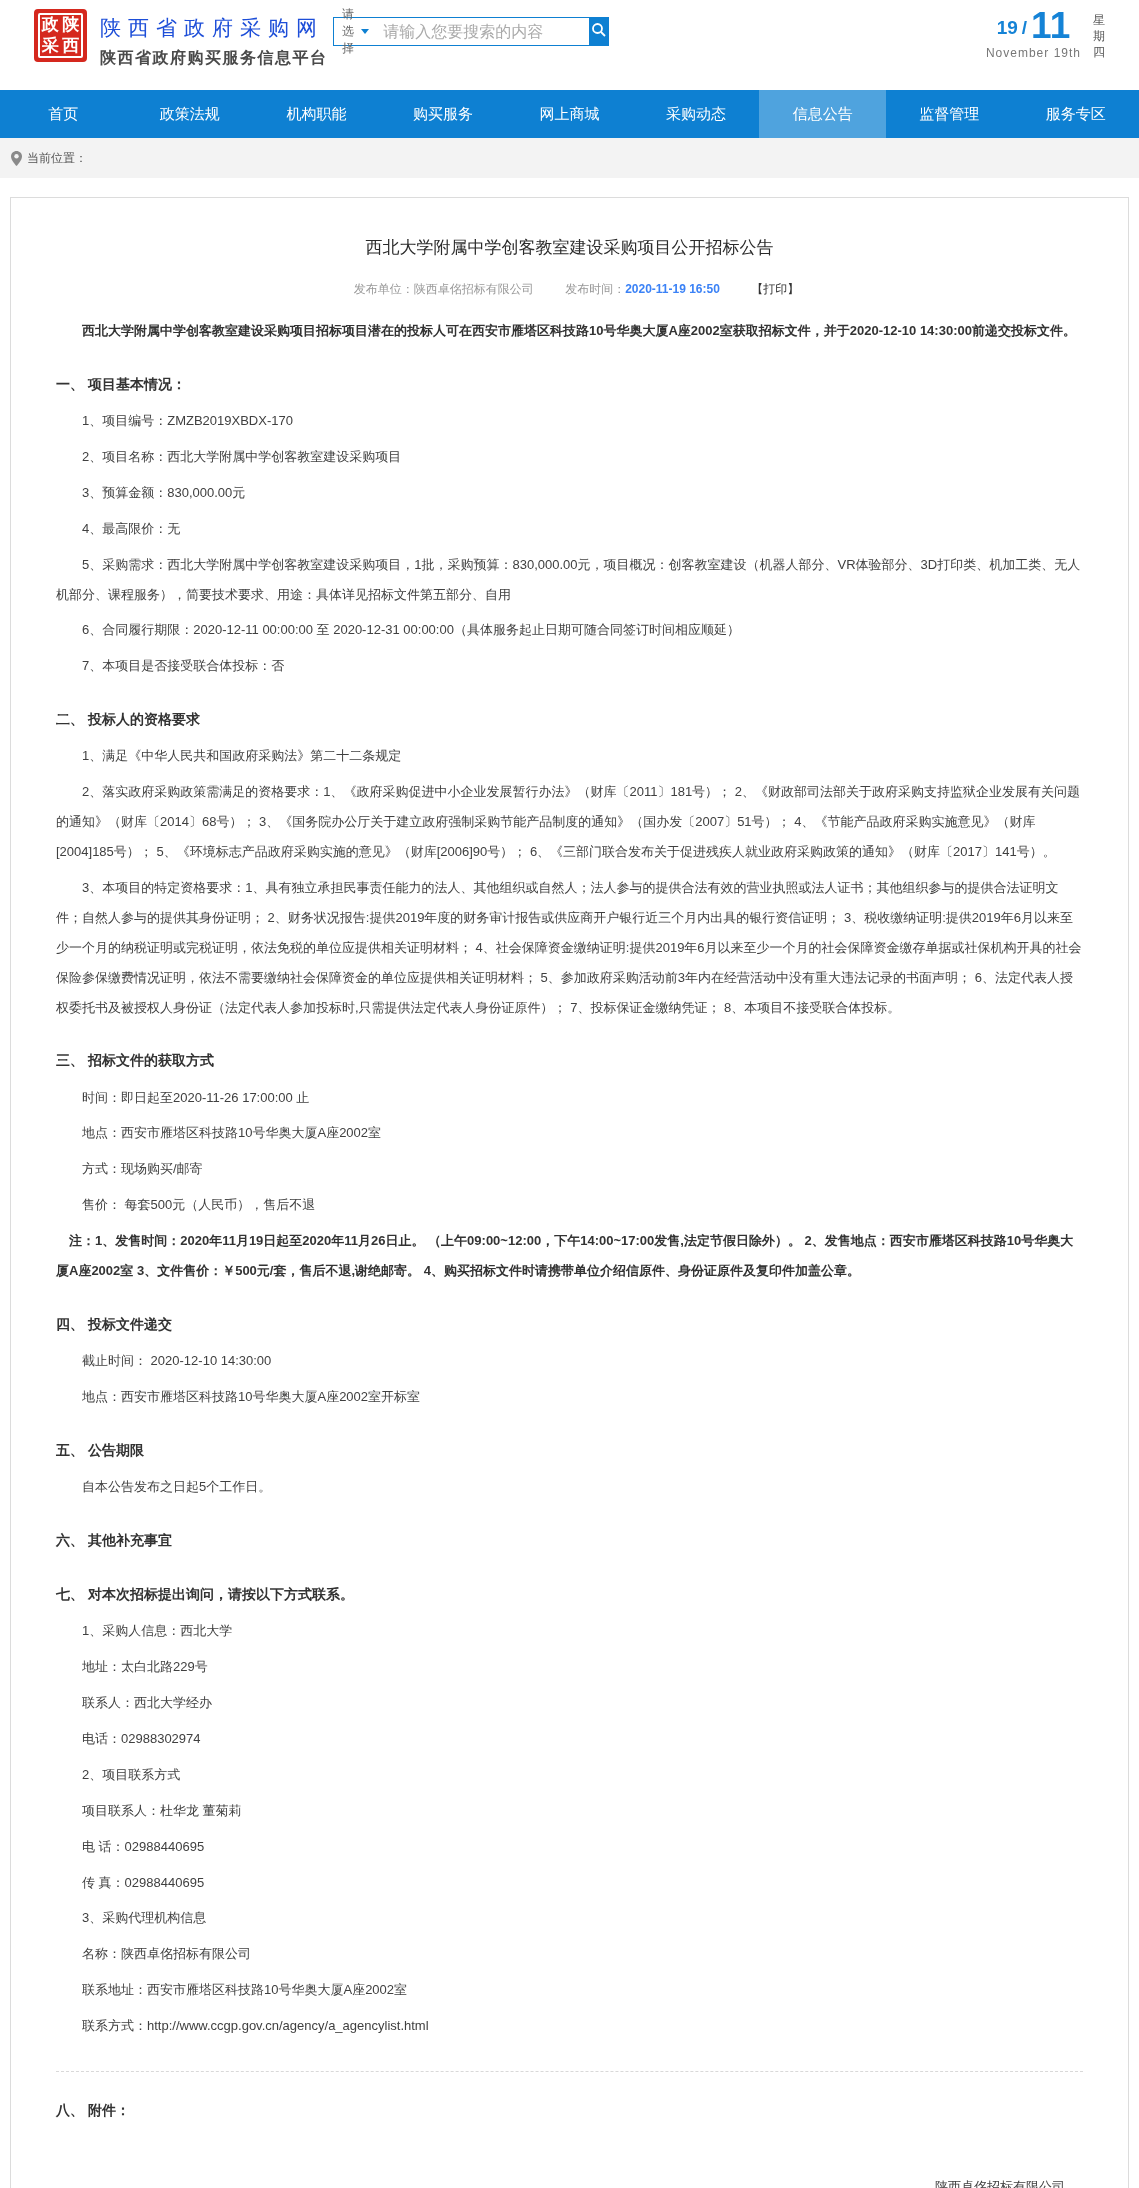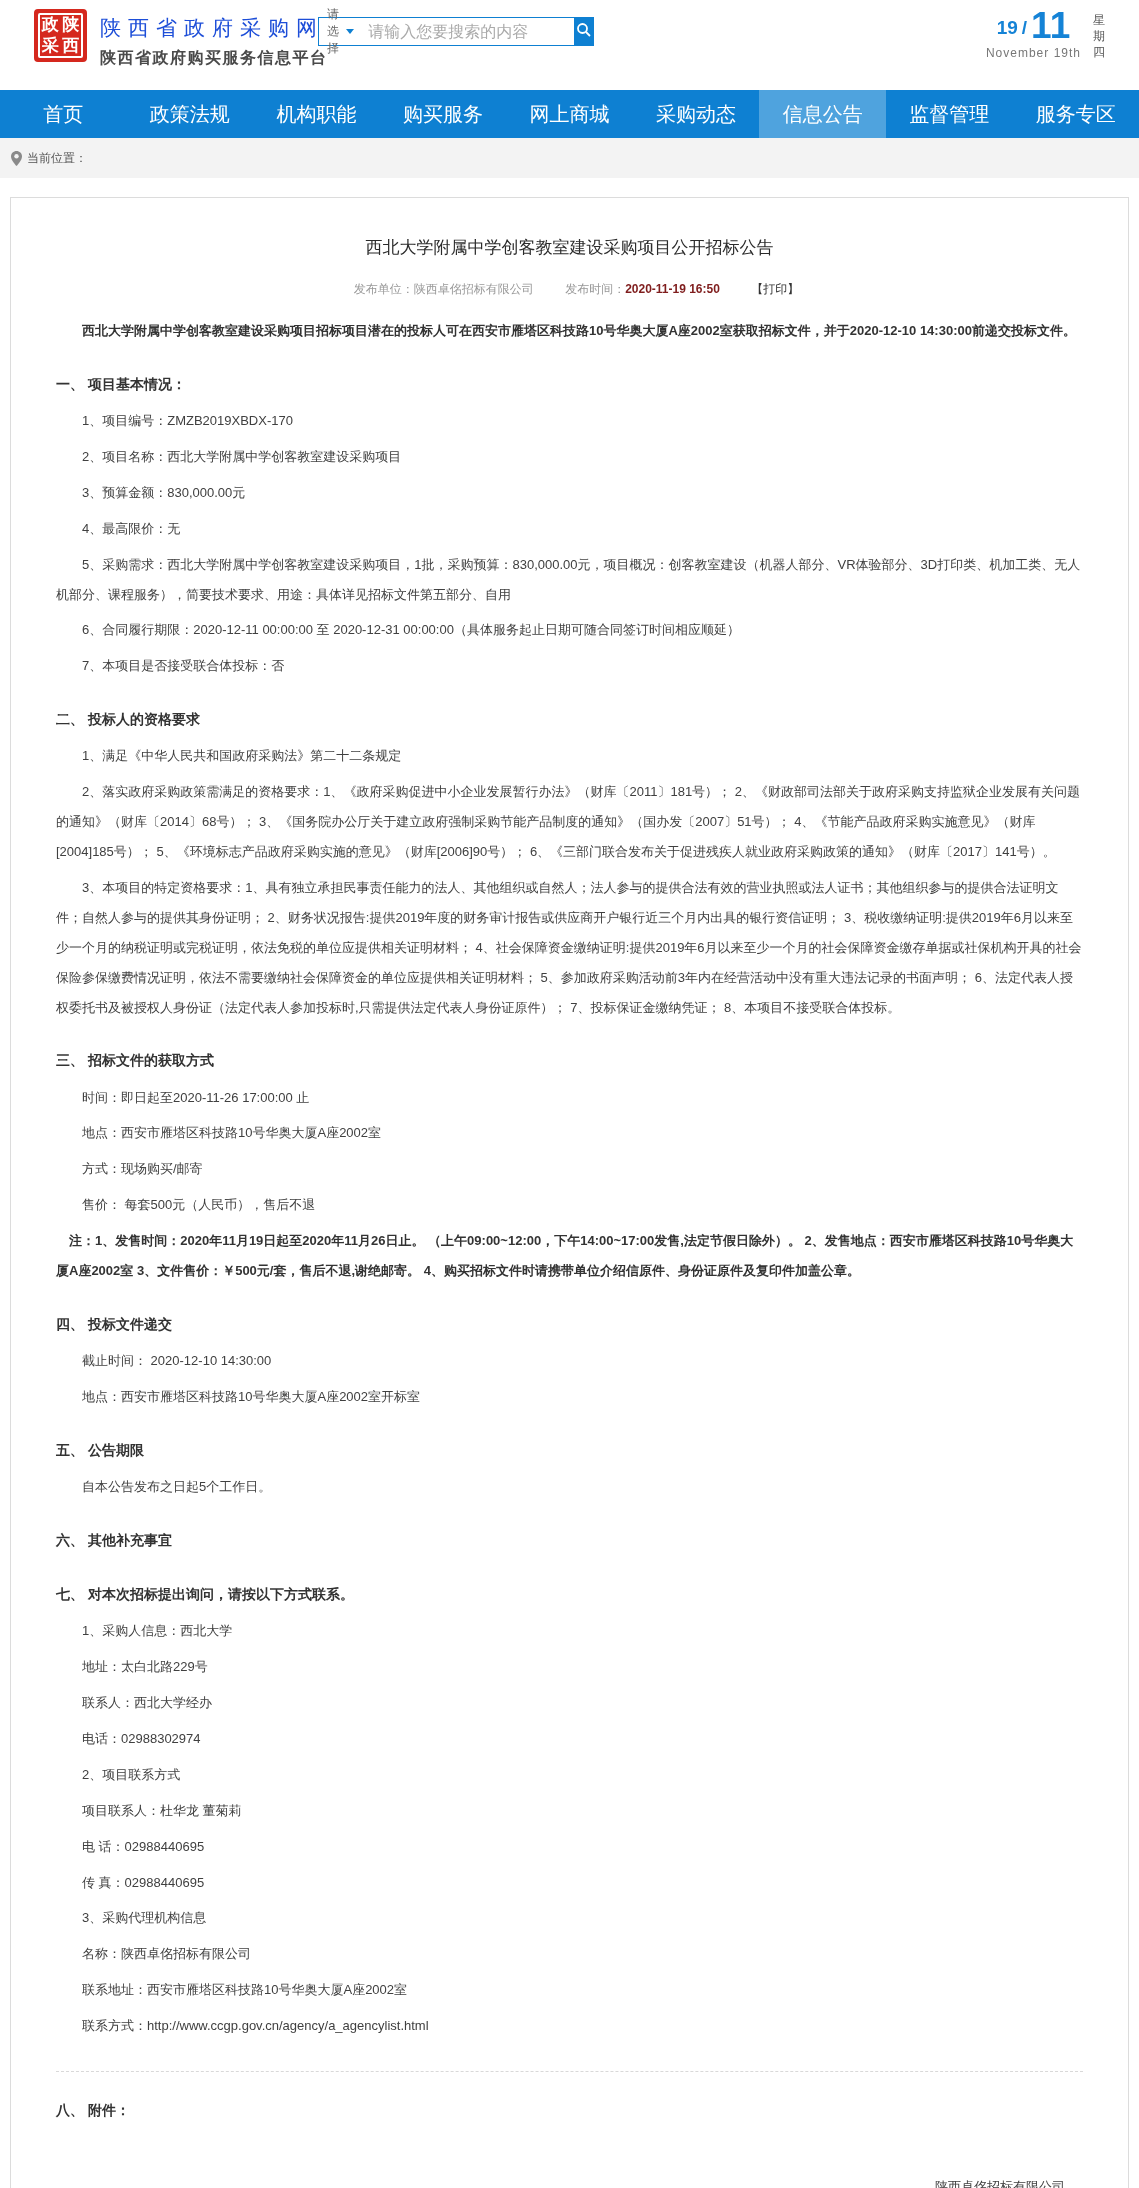--- a/index.html
+++ b/index.html
@@ -10,21 +10,21 @@
   .header { position:relative; height:90px; background:#fff; }
   .logo-seal { position:absolute; left:34px; top:9px; width:53px; height:53px;
     background:#d5281e; border:2px solid #d5281e; border-radius:4px; padding:2px; }
   .logo-seal-inner { width:100%; height:100%; border:2px solid #fff; border-radius:2px;
     display:grid; grid-template-columns:1fr 1fr; grid-template-rows:1fr 1fr; }
   .logo-seal-inner span { color:#fff; font-weight:bold; font-size:17px; line-height:20px; text-align:center; }
   .site-names { position:absolute; left:100px; top:14px; }
   .site-title { font-size:21px; font-weight:normal; color:#1d4ed8; letter-spacing:7px; }
   .site-subtitle { font-size:16px; font-weight:bold; color:#4a4a4a; letter-spacing:1.5px; margin-top:6px; }
 
-  .search-wrap { position:absolute; left:318px; top:17px; width:276px; height:29px;
+  .search-wrap { position:absolute; left:333px; top:17px; width:276px; height:29px;
     border:1px solid #0e80d2; display:flex; align-items:stretch; background:#fff; }
   .search-select { width:74px; display:flex; align-items:center; justify-content:space-between;
     padding:0 8px; font-size:12px; color:#666; cursor:pointer; }
   .caret-down { width:0; height:0; border-left:4px solid transparent; border-right:4px solid transparent;
     border-top:5px solid #0e80d2; margin-left:4px; }
   .search-input { flex:1; border:none; outline:none; font-size:16px; color:#1d4ed8; padding:0 6px;
     font-family:Liberation Serif, serif; }
   .search-input::placeholder { color:#aaa; }
   .search-btn { width:40px; background:#0e80d2; border:none; cursor:pointer;
     display:flex; align-items:center; justify-content:center; }
@@ -35,35 +35,35 @@
   .date-day { font-size:19px; font-weight:bold; padding-bottom:5px; }
   .date-sep { font-size:19px; font-weight:bold; padding:0 4px 5px; }
   .date-month-num { font-size:37px; font-weight:bold; line-height:36px; }
   .date-sub { font-size:12px; color:#777; margin-top:2px; letter-spacing:1px; }
   .weekday { margin-left:12px; width:14px; font-size:12px; color:#555; line-height:16px;
     word-break:break-all; margin-top:4px; }
 
   
   .main-nav { height:48px; background:#0e80d2; display:flex; }
   .nav-item { flex:1; display:flex; align-items:center; justify-content:center;
-    color:#fff; font-size:20px; cursor:pointer; }
+    color:#fff; font-size:15px; cursor:pointer; }
   .nav-item.active { background:#4fa3de; }
 
   
   .breadcrumb-bar { height:40px; background:#f3f3f3; display:flex; align-items:center; padding-left:11px; }
   .pin-icon { margin-right:5px; display:inline-flex; }
   .breadcrumb-label { font-size:12px; color:#555; }
 
   
   .card { margin:19px 10px 20px; background:#fff; border:1px solid #dcdcdc;
     padding:30px 45px 50px; }
   .article-title { text-align:center; font-size:17px; font-weight:normal; color:#2b2b2b; margin-top:8px; }
   .article-meta { text-align:center; margin-top:22px; font-size:12px; color:#999; }
   .article-meta .grp { margin:0 14px; }
-  .meta-time { color:#7f1d1d; font-weight:bold; }
+  .meta-time { color:#3b82f6; font-weight:bold; }
   .print-btn { color:#333; font-weight:normal; cursor:pointer; margin-left:14px; }
 
   .article-body { margin-top:18px; }
   .para { font-size:13px; color:#404040; line-height:2.3; text-indent:2em; margin:6px 0; }
   .para.h { font-weight:bold; font-size:14px; color:#333; text-indent:0; margin-top:22px; margin-bottom:4px; }
   .para.b { font-weight:bold; color:#333; }
   .para.n { font-weight:bold; color:#333; text-indent:1em; }
   .body-divider { border-top:1px dashed #d9d9d9; margin:30px 0 4px; }
 
   .signature { margin-top:48px; display:flex; flex-direction:column; align-items:flex-end; padding-right:18px; }

